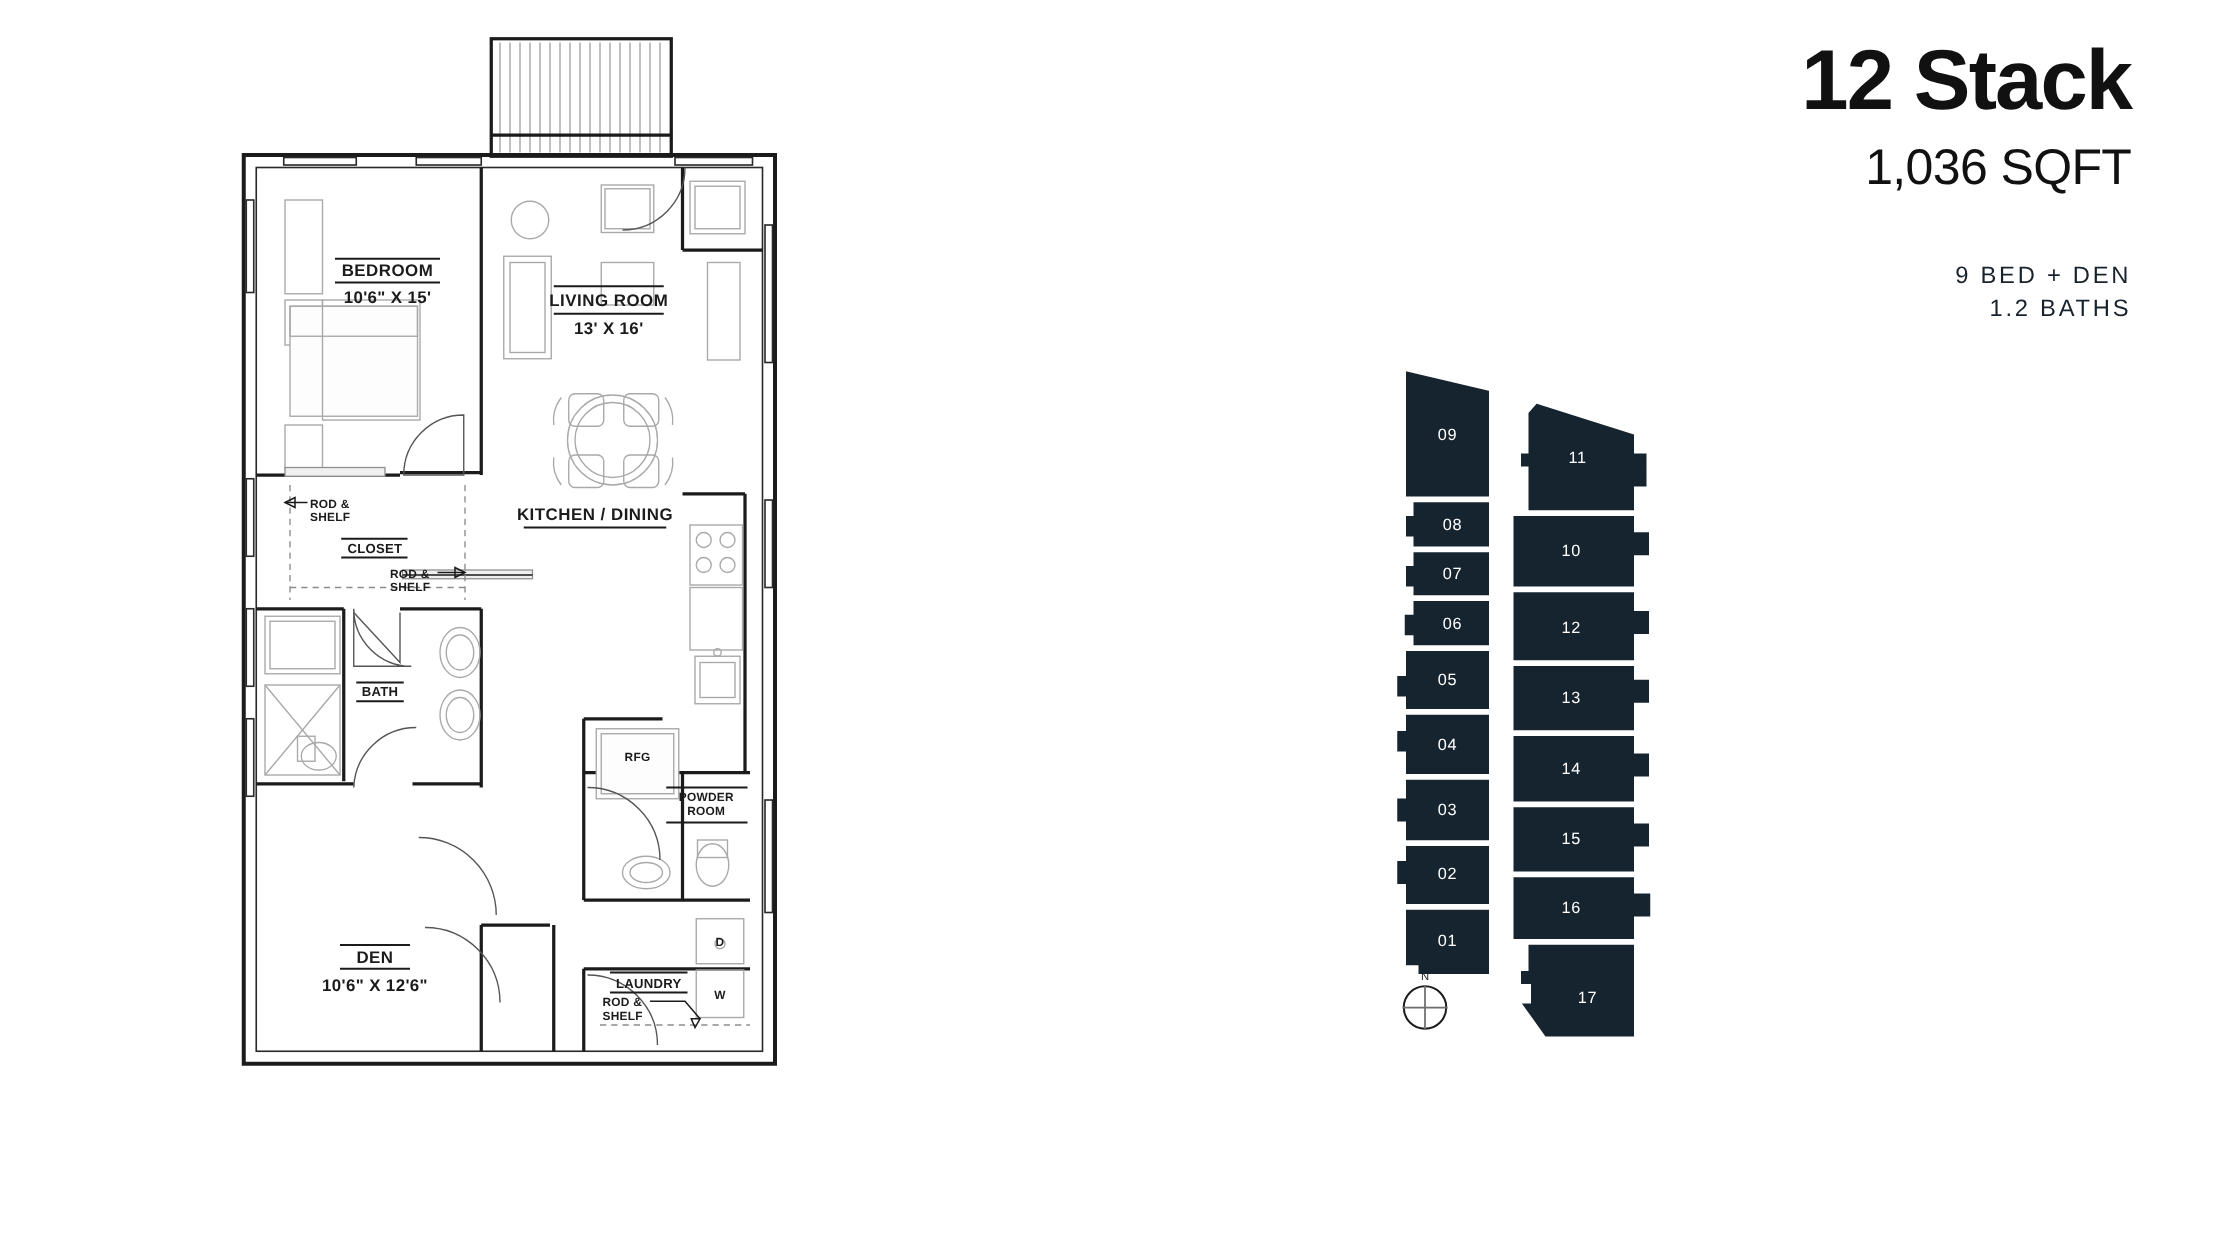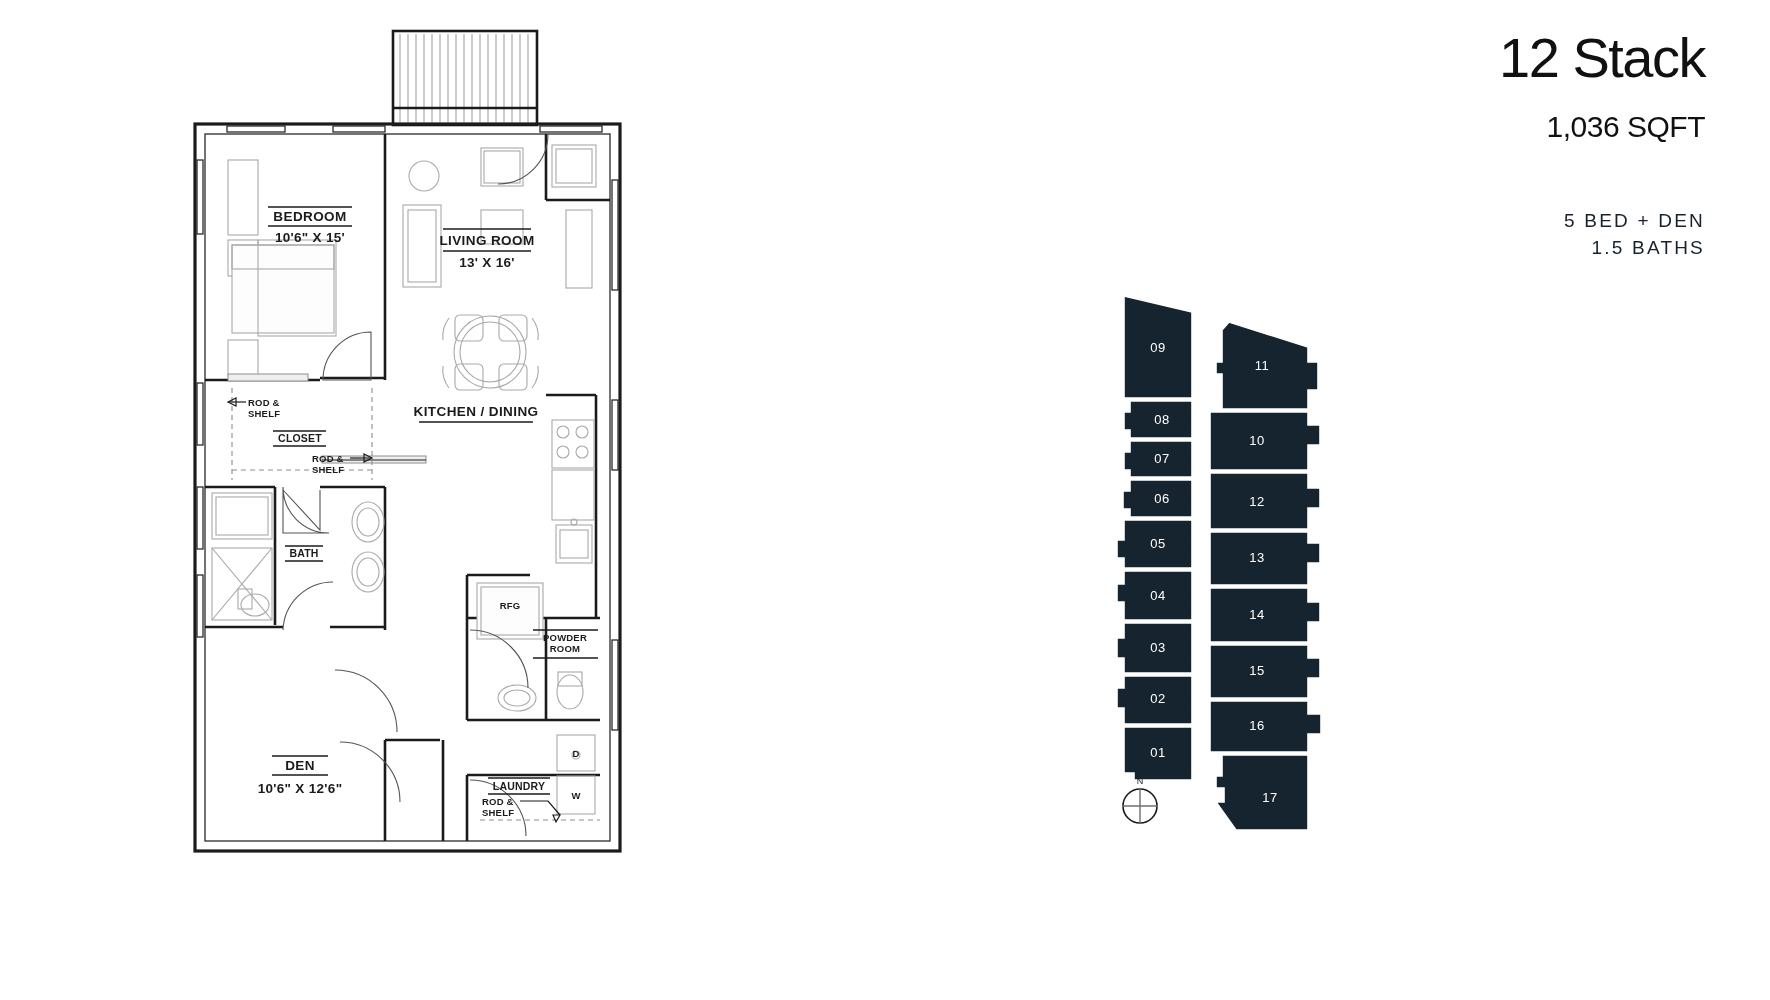--- a/index.html
+++ b/index.html
@@ -35,26 +35,26 @@
   .dash      { fill: none; stroke: #8d8d8d; stroke-width: 1.1; stroke-dasharray: 5 4; }
   .leader    { fill: none; stroke: #1b1b1b; stroke-width: 1.2; }
   .ul        { stroke: #1b1b1b; stroke-width: 1.6; }
   .hatch     { fill: none; stroke: #9a9a9a; stroke-width: 1; }
 
   
   #info-panel { position: absolute; left: 1060px; top: 0; width: 710px; height: 1000px; }
 
   #title-block { position: absolute; right: 65px; top: 30px; text-align: right; }
   #plan-title {
-    font-size: 56px; font-weight: normal; color: #111; line-height: 1;
+    font-size: 68px; font-weight: bold; color: #111; line-height: 1;
     letter-spacing: -1.5px; font-family: "Liberation Sans", sans-serif;
   }
   #plan-sqft {
-    font-size: 30px; font-weight: normal; color: #111; line-height: 1.15;
-    letter-spacing: -0.5px; margin-top: 24px;
+    font-size: 40px; font-weight: normal; color: #111; line-height: 1.15;
+    letter-spacing: -0.5px; margin-top: 13px;
   }
   #plan-specs { position: absolute; right: 65px; top: 208px; text-align: right; }
   .spec-line { font-size: 19px; letter-spacing: 2.2px; color: #17222c; line-height: 1.4; }
 
   
   #stack-diagram { position: absolute; left: 52px; top: 290px; width: 330px; height: 560px; }
   #stack-svg { position: absolute; left: 0; top: 0; }
   .unit-shape { fill: #16242f; stroke: #ffffff; stroke-width: 1.6; }
   .unit-label {
     fill: #ffffff; font-family: "Liberation Sans", sans-serif;
@@ -319,22 +319,22 @@
   </div>
 
   <div id="info-panel">
 
     <div id="title-block">
       <div id="plan-title">12 Stack</div>
       <div id="plan-sqft">1,036 SQFT</div>
     </div>
 
     <div id="plan-specs">
-      <div class="spec-line">5 BED + DEN</div>
-      <div class="spec-line">1.5 BATHS</div>
+      <div class="spec-line">9 BED + DEN</div>
+      <div class="spec-line">1.2 BATHS</div>
     </div>
 
     <div id="stack-diagram">
       <svg id="stack-svg" width="330" height="560" viewBox="0 0 330 560">
 
         <g>
           <polygon class="unit-shape" points="12,6 80,22 80,108 12,108"></polygon>
           <text class="unit-label" x="46" y="62">09</text>
 
           <polygon class="unit-shape" points="18,111 80,111 80,148 18,148 18,140 12,140 12,122 18,122"></polygon>

